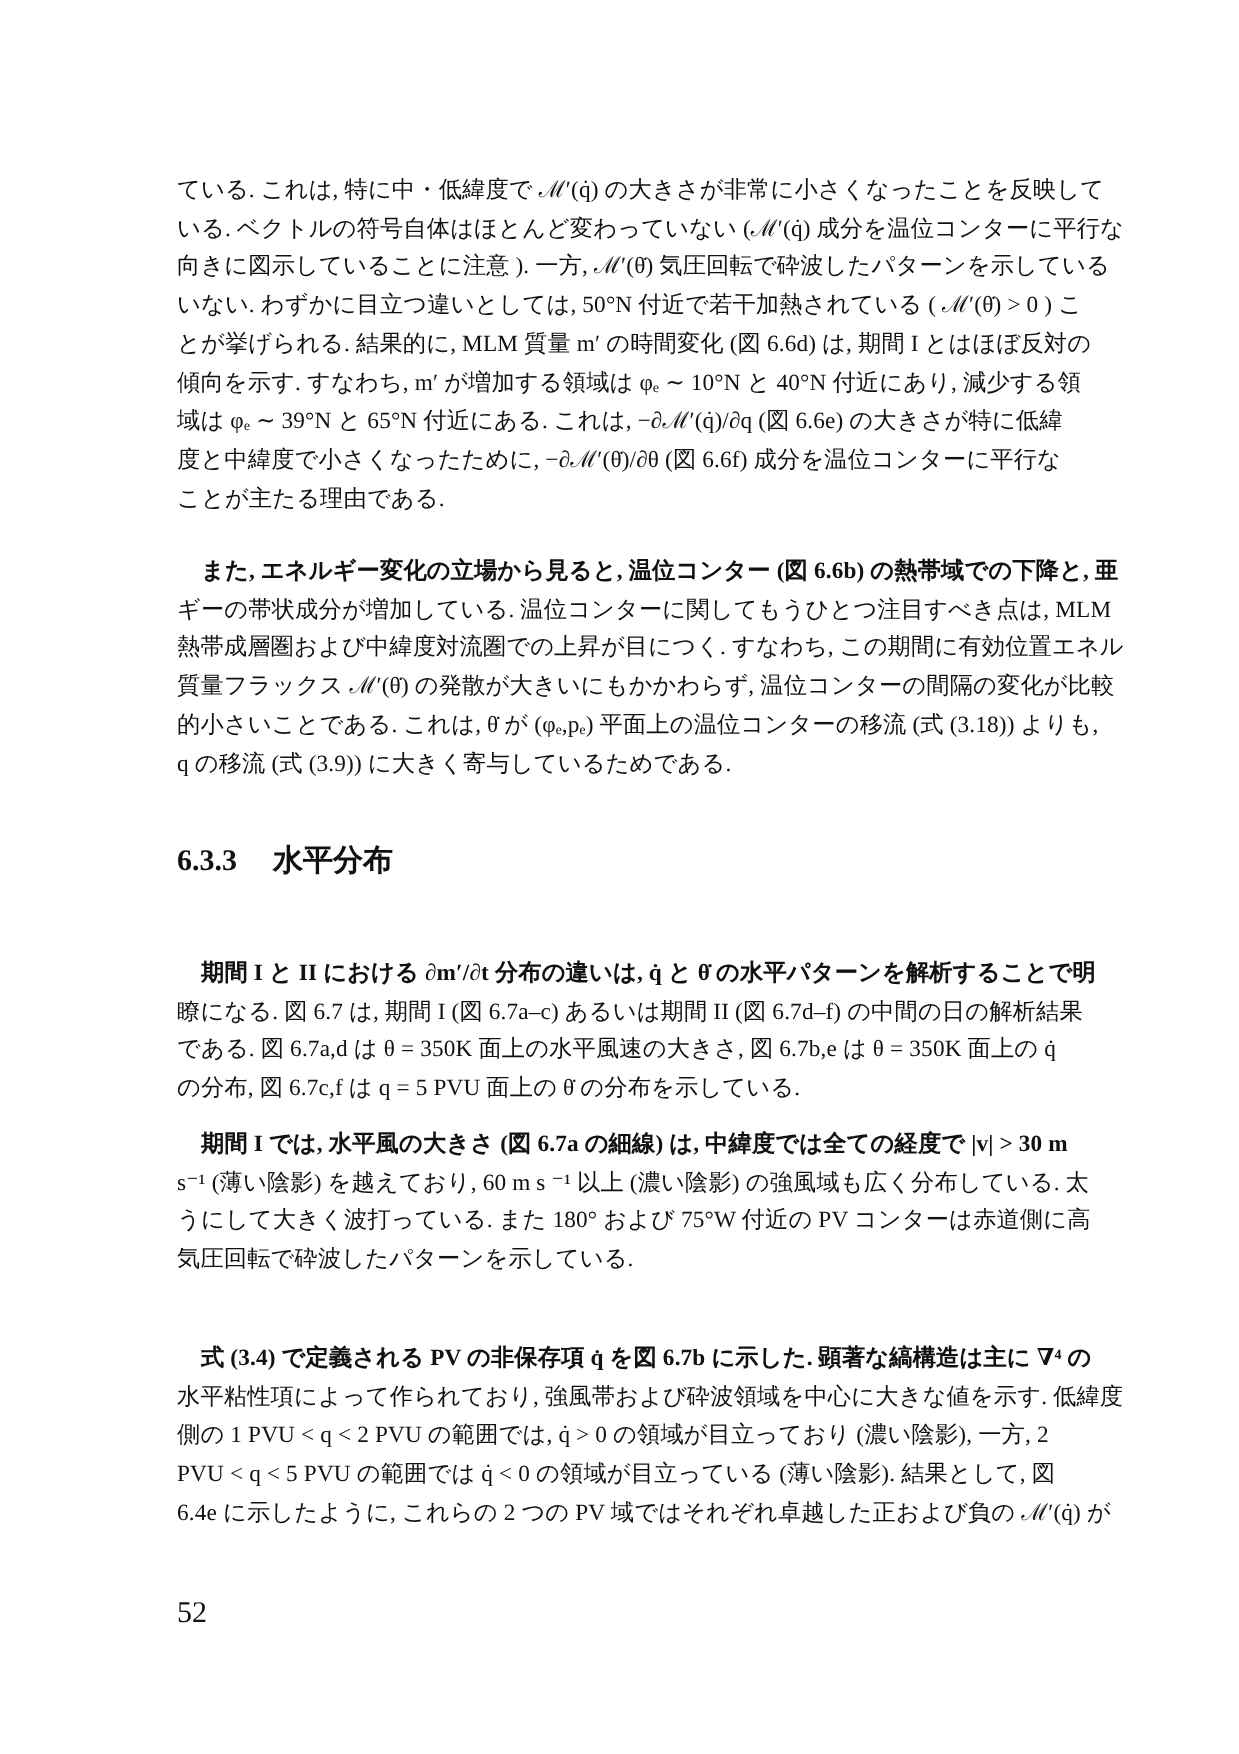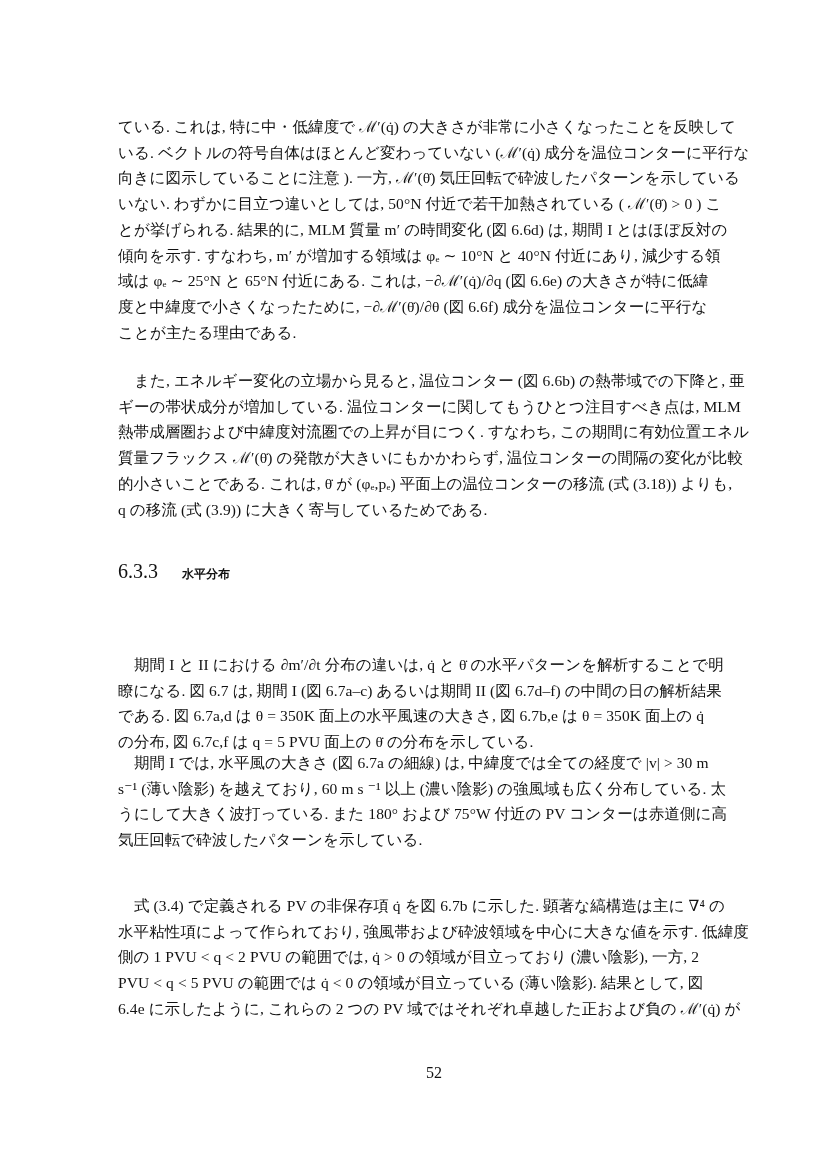--- a/index.html
+++ b/index.html
@@ -19,80 +19,80 @@
     position: absolute;
     left: 118px;
     width: 640px;
   }
   .line {
     font-size: 15.5px;
     line-height: 25.7px;
     white-space: nowrap;
     letter-spacing: 0.1px;
   }
-  .line.indent { padding-left: 16px; }
+  .line.indent { padding-left: 16px; font-weight: bold; }
   .heading {
     position: absolute;
     left: 118px;
     top: 560px;
     display: flex;
     align-items: baseline;
   }
   .heading .sec-num {
     font-family: "Liberation Serif", "DejaVu Serif", serif;
-    font-weight: normal;
+    font-weight: bold;
     font-size: 20px;
   }
   .heading .sec-title {
     font-family: "Liberation Sans", "DejaVu Sans", sans-serif;
     font-weight: 600;
-    font-size: 12px;
+    font-size: 20px;
     margin-left: 24px;
   }
   .page-number {
     position: absolute;
     left: 118px;
     top: 1064px;
     width: 632px;
-    text-align: center;
-    font-size: 16px;
+    text-align: left;
+    font-size: 20px;
   }
 </style>
 </head>
 <body>
 
 <div class="page">
 
   <div class="para" style="top:114px">
     <div class="line">ている. これは, 特に中・低緯度で ℳ′(q̇) の大きさが非常に小さくなったことを反映して</div>
     <div class="line">いる. ベクトルの符号自体はほとんど変わっていない (ℳ′(q̇) 成分を温位コンターに平行な</div>
     <div class="line">向きに図示していることに注意 ). 一方, ℳ′(θ̇) 気圧回転で砕波したパターンを示している</div>
     <div class="line">いない. わずかに目立つ違いとしては, 50°N 付近で若干加熱されている ( ℳ′(θ̇) &gt; 0 ) こ</div>
     <div class="line">とが挙げられる. 結果的に, MLM 質量 m′ の時間変化 (図 6.6d) は, 期間 I とはほぼ反対の</div>
     <div class="line">傾向を示す. すなわち, m′ が増加する領域は φₑ ∼ 10°N と 40°N 付近にあり, 減少する領</div>
-    <div class="line">域は φₑ ∼ 25°N と 65°N 付近にある. これは, −∂ℳ′(q̇)/∂q (図 6.6e) の大きさが特に低緯</div>
+    <div class="line">域は φₑ ∼ 39°N と 65°N 付近にある. これは, −∂ℳ′(q̇)/∂q (図 6.6e) の大きさが特に低緯</div>
     <div class="line">度と中緯度で小さくなったために, −∂ℳ′(θ̇)/∂θ (図 6.6f) 成分を温位コンターに平行な</div>
     <div class="line">ことが主たる理由である.</div>
   </div>
 
   <div class="para" style="top:368px">
     <div class="line indent">また, エネルギー変化の立場から見ると, 温位コンター (図 6.6b) の熱帯域での下降と, 亜</div>
     <div class="line">ギーの帯状成分が増加している. 温位コンターに関してもうひとつ注目すべき点は, MLM</div>
     <div class="line">熱帯成層圏および中緯度対流圏での上昇が目につく. すなわち, この期間に有効位置エネル</div>
     <div class="line">質量フラックス ℳ′(θ̇) の発散が大きいにもかかわらず, 温位コンターの間隔の変化が比較</div>
     <div class="line">的小さいことである. これは, θ̇ が (φₑ,pₑ) 平面上の温位コンターの移流 (式 (3.18)) よりも,</div>
     <div class="line">q の移流 (式 (3.9)) に大きく寄与しているためである.</div>
   </div>
 
   <div class="heading">
     <span class="sec-num">6.3.3</span>
     <span class="sec-title">水平分布</span>
   </div>
 
-  <div class="para" style="top:652px">
+  <div class="para" style="top:636px">
     <div class="line indent">期間 I と II における ∂m′/∂t 分布の違いは, q̇ と θ̇ の水平パターンを解析することで明</div>
     <div class="line">瞭になる. 図 6.7 は, 期間 I (図 6.7a–c) あるいは期間 II (図 6.7d–f) の中間の日の解析結果</div>
     <div class="line">である. 図 6.7a,d は θ = 350K 面上の水平風速の大きさ, 図 6.7b,e は θ = 350K 面上の q̇</div>
     <div class="line">の分布, 図 6.7c,f は q = 5 PVU 面上の θ̇ の分布を示している.</div>
   </div>
 
   <div class="para" style="top:750px">
     <div class="line indent">期間 I では, 水平風の大きさ (図 6.7a の細線) は, 中緯度では全ての経度で |v| &gt; 30 m</div>
     <div class="line">s⁻¹ (薄い陰影) を越えており, 60 m s ⁻¹ 以上 (濃い陰影) の強風域も広く分布している. 太</div>
     <div class="line">うにして大きく波打っている. また 180° および 75°W 付近の PV コンターは赤道側に高</div>

